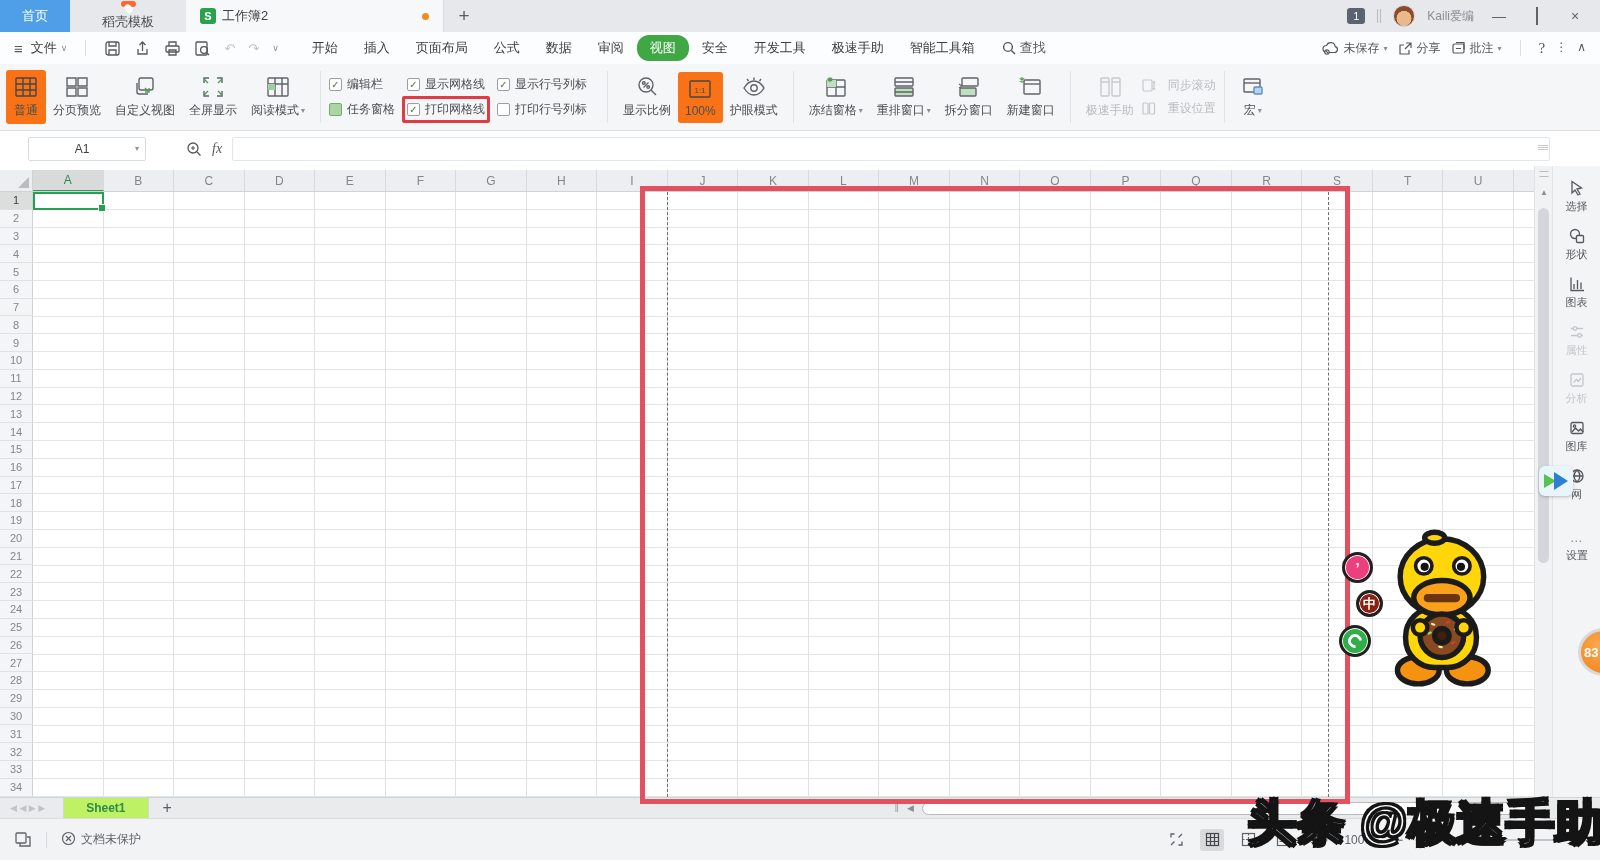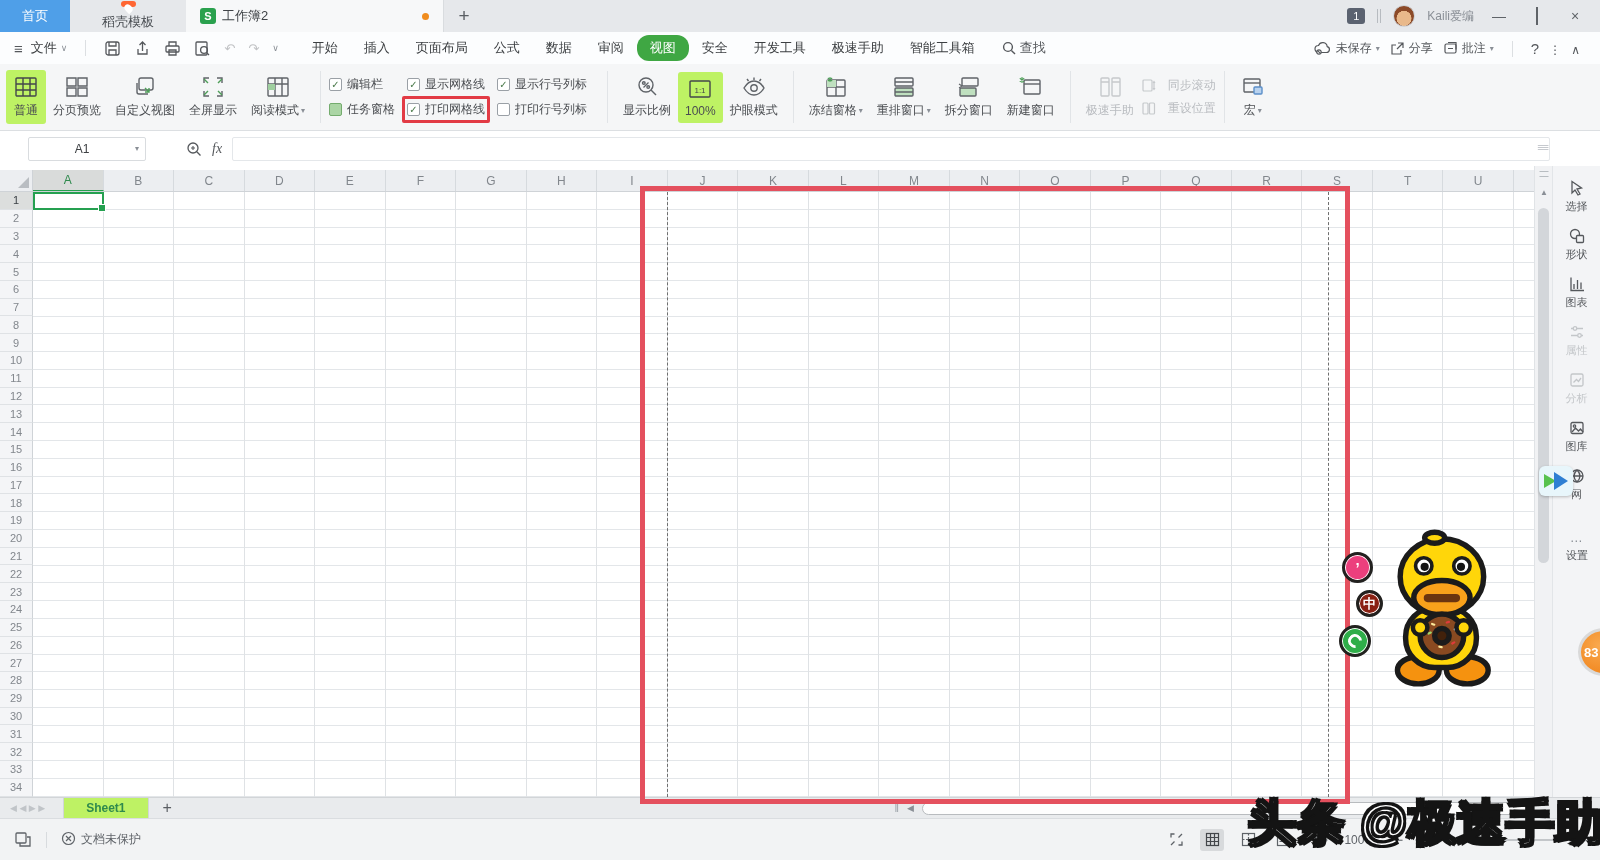--- a/index.html
+++ b/index.html
@@ -38,30 +38,30 @@
   .hamb { font-size:15px; color:#55585c; margin-left:14px; }
   .filelbl { margin:0 4px 0 8px; }
   .mm-caret { font-size:9px; color:#8a8f96; margin-right:10px; }
   .vsep { width:1px; height:16px; background:#dcdfe2; margin:0 8px; }
   .qat { display:flex; align-items:center; gap:13px; margin:0 10px; color:#55585c; }
   .qat .dis { opacity:.35; }
   .menu-items { display:flex; align-items:center; }
   .menu-item { padding:4px 13px; border-radius:12px; }
   .menu-item.active { background:#3fa743; color:#fff; }
   .searchbox { display:flex; align-items:center; gap:4px; margin-left:14px; color:#55585c; }
-  .mb-right { margin-left:auto; display:flex; align-items:flex-end; gap:10px; padding-right:20px;
-    color:#55585c; font-size:12px; }
+  .mb-right { margin-left:auto; display:flex; align-items:flex-start; gap:10px; padding-right:14px;
+    color:#55585c; font-size:12px;font-family:Liberation Serif, serif; }
   .mb-right .it { display:flex; align-items:center; gap:4px; }
 
   
   .ribbon { position:absolute; left:0; top:64px; width:1600px; height:67px; background:#f5f6f7;
     border-bottom:1px solid #dcdfe2; display:flex; align-items:center; padding:0 6px; }
   .vbtn { display:flex; flex-direction:column; align-items:center; justify-content:center;
     gap:3px; padding:5px 7px; border-radius:3px; font-size:12px; color:#4a4d51; white-space:nowrap; }
-  .vbtn.active { background:#bef264; }
+  .vbtn.active { background:#f97316; }
   .vbtn .cap { display:flex; align-items:center; gap:2px; }
   .caret { font-size:8px; color:#8a8f96; }
   .rib-sep { width:1px; height:52px; background:#e1e4e7; margin:0 8px; }
   .chk-col { display:flex; flex-direction:column; justify-content:flex-end; gap:4px; margin-right:12px; }
   .chk { display:flex; align-items:center; gap:5px; height:21px; font-size:12px; color:#4a4d51;
     position:relative; }
   .chk .box { width:13px; height:13px; border:1px solid #9aa0a6; border-radius:2px; background:#fff;
     display:flex; align-items:center; justify-content:center; font-size:10px; color:#4a7a4a; }
   .chk .box::before { content:"✓"; }
   .chk.unchecked .box::before { content:""; }

